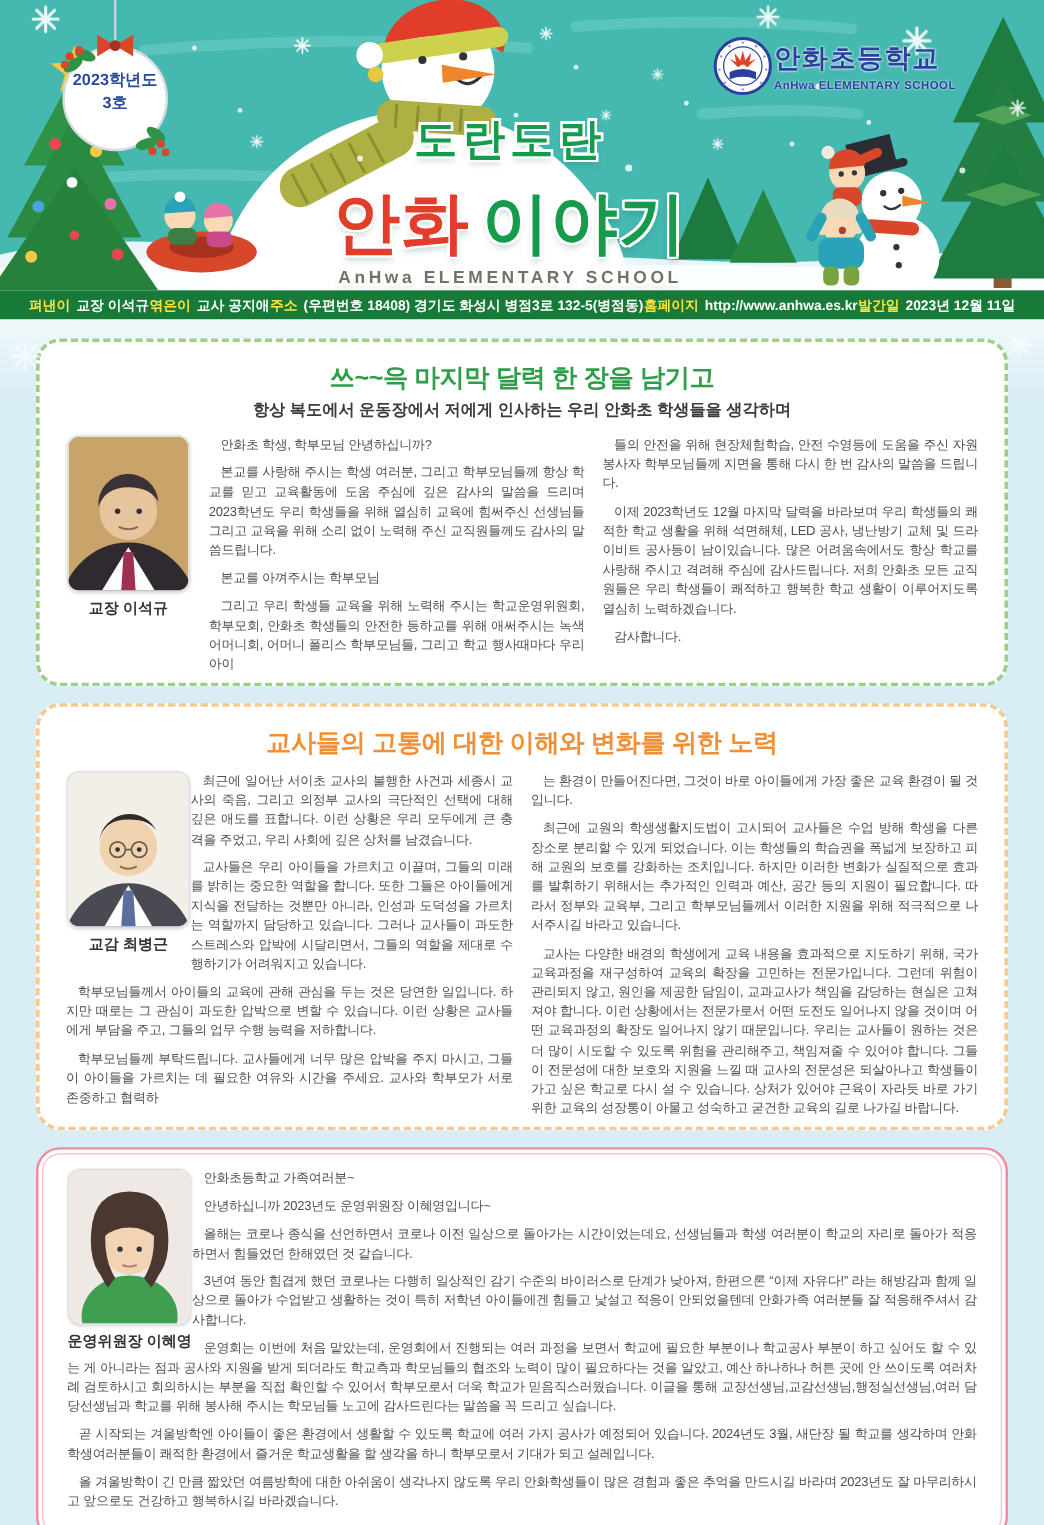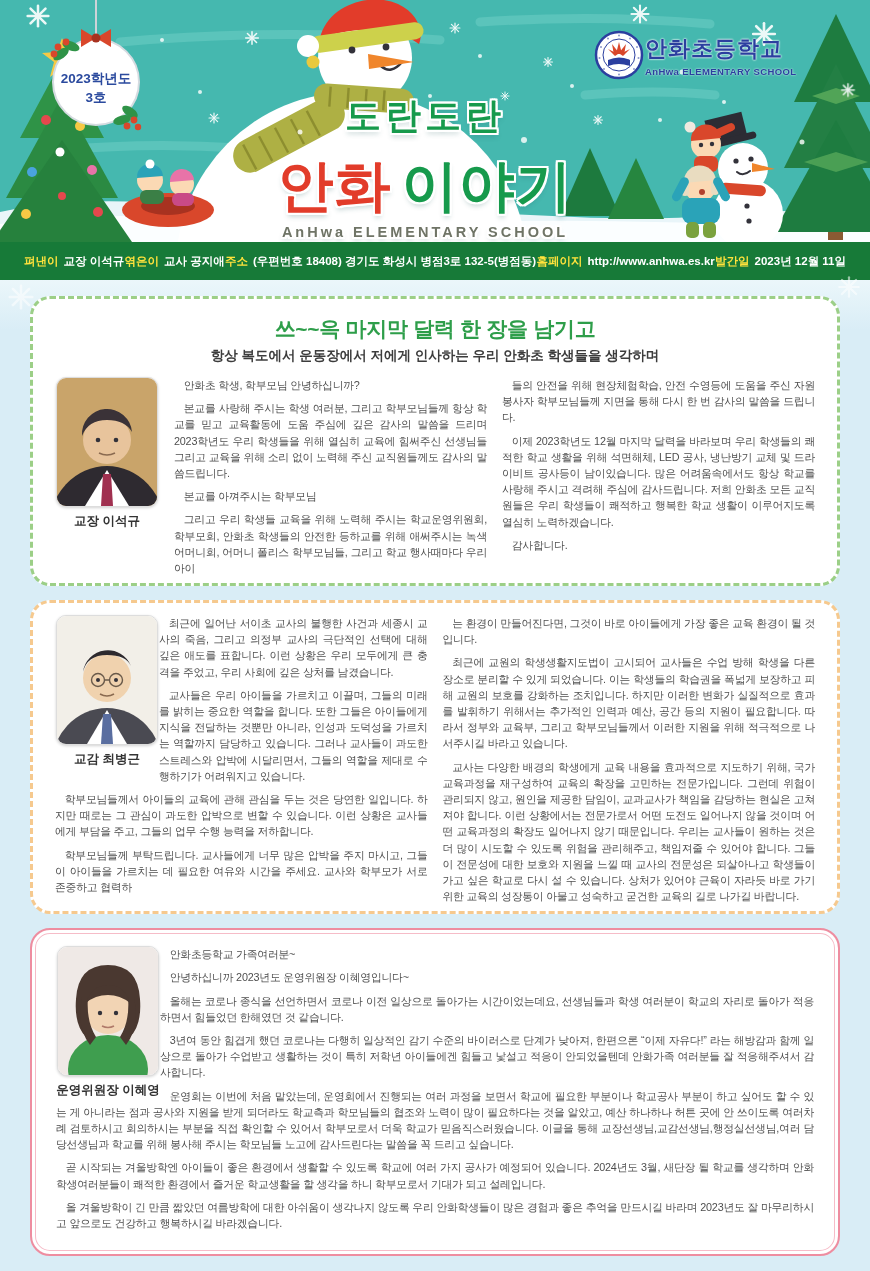--- a/index.html
+++ b/index.html
@@ -3,37 +3,37 @@
 <meta charset="utf-8">
 <style>
   html,body{margin:0;padding:0;background:#9fb9c4;}
   .page{position:relative;width:870px;height:1271px;margin:0 auto;overflow:hidden;
         background:linear-gradient(180deg,#eef8fb 272px,#d9edf6 330px,#d9edf6 100%);
         font-family:"Liberation Sans","DejaVu Sans",sans-serif;}
   
   .header{position:relative;width:870px;height:242px;overflow:hidden;background:#45b8af;}
   .header .art{position:absolute;inset:0;display:block;}
   .issue-badge{position:absolute;left:52px;top:58px;width:88px;text-align:center;
-        color:#2b4a9e;font-weight:700;font-size:13.5px;line-height:1.4;margin-top:12px;}
+        color:#2b4a9e;font-weight:700;font-size:13.5px;line-height:1.4;}
   .masthead-titles{position:absolute;left:170px;top:92px;width:510px;text-align:center;}
   .ow{text-shadow:-2px -2px 0 #fff,2px -2px 0 #fff,-2px 2px 0 #fff,2px 2px 0 #fff,
       0 -2px 0 #fff,0 2px 0 #fff,-2px 0 0 #fff,2px 0 0 #fff,0 4px 5px rgba(30,90,90,.25);}
   .t-doran{font-size:36px;font-weight:800;color:#169a4c;letter-spacing:4px;}
   .t-main{font-size:56px;font-weight:800;letter-spacing:1px;line-height:1.05;margin-top:16px;}
   .t-main .red{color:#e23c2a;}
   .t-main .grn{color:#169a4c;margin-left:10px;}
   .t-en{font-size:14.5px;font-weight:700;color:#6f7466;letter-spacing:3px;margin-top:8px;}
   .school-logo{position:absolute;left:594px;top:30px;display:flex;align-items:center;gap:1px;}
   .school-logo .emblem{width:50px;height:50px;}
   .logo-ko{font-size:22px;font-weight:800;color:#2b3f9f;letter-spacing:1px;
            text-shadow:0 0 2px #fff,0 0 2px #fff;}
   .logo-en{font-size:9.5px;font-weight:700;color:#2b3f9f;letter-spacing:.4px;margin-top:2px;
            text-shadow:0 0 2px #fff;}
   
-  .info-bar{position:relative;height:38px;background:#177a38;display:flex;align-items:center;
+  .info-bar{position:relative;height:24px;background:#177a38;display:flex;align-items:center;
         justify-content:space-between;padding:0 24px;font-size:11.5px;font-weight:700;color:#fff;}
   .info-item{white-space:nowrap;}
   .info-item .lbl{color:#ffe23c;margin-right:5px;}
   
   main{position:relative;display:block;padding-top:16px;}
   .sec{position:relative;background:#fff;border-radius:20px;margin:0 30px 14px;padding:12px 22px 0;}
   .sec1{border:3px dashed #9ccf87;}
   .sec2{border:3px dashed #f6c98e;}
   .sec3{border:2px solid #ee8da0;box-shadow:inset 0 0 0 3px #fff,inset 0 0 0 4px #f6bcc8;padding:16px 24px;}
   .sec h2{text-align:center;font-size:21px;font-weight:800;margin:4px 0 4px;letter-spacing:-.3px;}
@@ -322,20 +322,21 @@
         </div>
         <div class="col">
           <p class="body">들의 안전을 위해 현장체험학습, 안전 수영등에 도움을 주신 자원봉사자 학부모님들께 지면을 통해 다시 한 번 감사의 말씀을 드립니다.</p>
           <p class="body">이제 2023학년도 12월 마지막 달력을 바라보며 우리 학생들의 쾌적한 학교 생활을 위해 석면해체, LED 공사, 냉난방기 교체 및 드라이비트 공사등이 남이있습니다. 많은 어려움속에서도 항상 학교를 사랑해 주시고 격려해 주심에 감사드립니다. 저희 안화초 모든 교직원들은 우리 학생들이 쾌적하고 행복한 학교 생활이 이루어지도록 열심히 노력하겠습니다.</p>
           <p class="body">감사합니다.</p>
         </div>
       </div>
     </section>
 
     <section class="sec sec2">
+      <h2>교사들의 고통에 대한 이해와 변화를 위한 노력</h2>
       <div class="row">
         <div class="col">
           <figure class="portrait float-fig">
             <div class="ph">
               <svg viewBox="0 0 100 128">
                 <rect width="100" height="128" fill="#f2efe8"></rect>
                 <ellipse cx="50" cy="152" rx="56" ry="60" fill="#4a4a52"></ellipse>
                 <polygon points="50,94 30,128 70,128" fill="#ffffff"></polygon>
                 <polygon points="46,98 54,98 56,128 44,128" fill="#5a6ea0"></polygon>
                 <circle cx="50" cy="62" r="24" fill="#f0d2ae"></circle>

